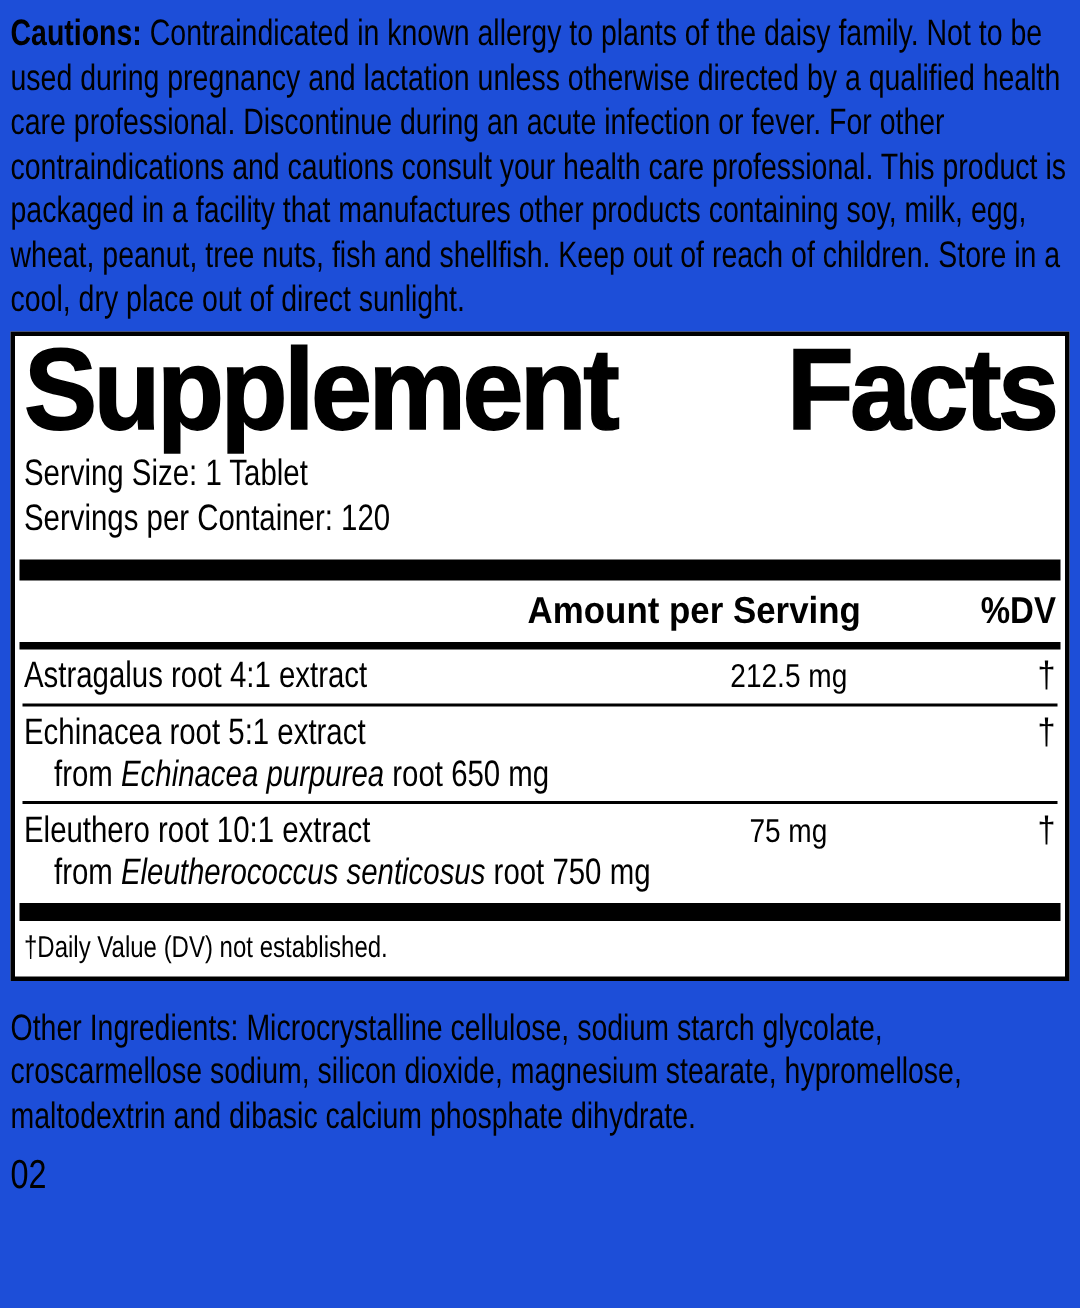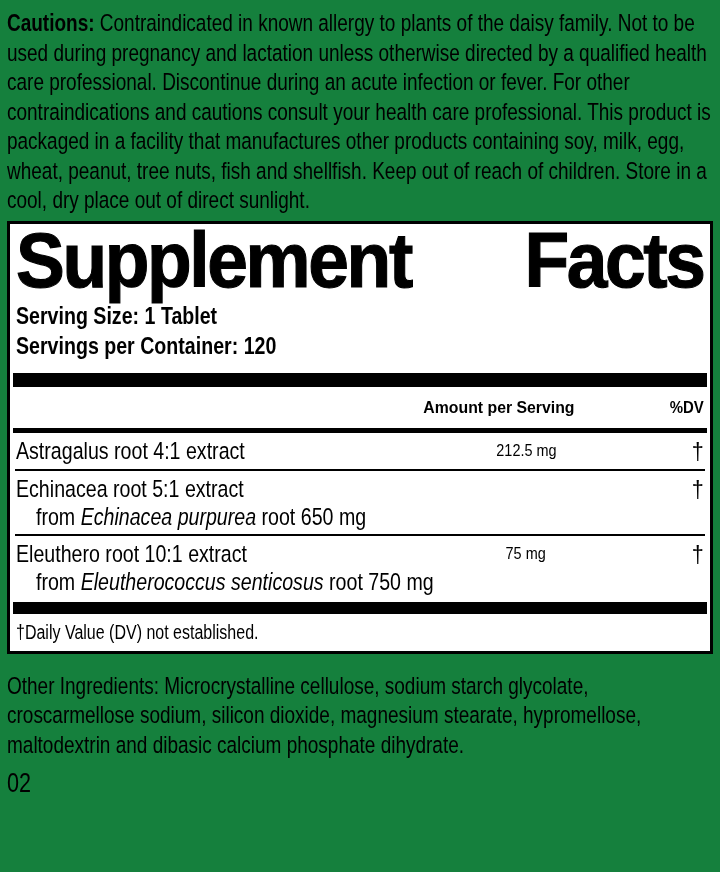--- a/index.html
+++ b/index.html
@@ -1,18 +1,18 @@
 <!DOCTYPE html>
 <html><head>
 <meta charset="utf-8">
 <style>
   html,body{margin:0;padding:0;background:#fff;}
   .page{
     position:relative; width:720px; height:872px; overflow:hidden;
-    background:#15803d; color:#000;
+    background:#1d4ed8; color:#000;
     font-family:"Liberation Sans", sans-serif;
     -webkit-font-smoothing:antialiased;
   }
   
   .cx{display:inline-block; white-space:nowrap;}
   .oxl{transform:scaleX(0.80); transform-origin:0 50%;}
   .oxc{transform:scaleX(0.85); transform-origin:50% 50%;}
   .oxr{transform:scaleX(0.88); transform-origin:100% 50%;}
   .condblock{width:129%; transform:scaleX(0.775); transform-origin:0 0;}
 
@@ -31,35 +31,35 @@
   }
   .sf-title{
     display:flex; justify-content:space-between; align-items:center;
     margin-top:4px;
     font-weight:bold; font-size:77px; line-height:64px;
     letter-spacing:-2.5px;
     -webkit-text-stroke:1.1px #000;
   }
   .sf-title .tL{display:inline-block; transform:scaleX(0.95); transform-origin:0 80%;}
   .sf-title .tR{display:inline-block; transform:scaleX(0.95); transform-origin:100% 80%;}
-  .sf-serving{margin-top:9px; font-size:24.5px; line-height:30px;font-weight:bold;}
+  .sf-serving{margin-top:9px; font-size:24.5px; line-height:30px;}
   .bar-thick{height:14px; background:#000; margin:12px -3px 0 -3px;}
   .bar-thick2{height:12px; background:#000; margin:2px -3px 0 -3px;}
   .rule-med{height:5px; background:#000; margin:0 -3px;}
   .rule-thin{height:2px; background:#000; margin:0 -1px;}
 
-  .hdr-row{display:flex; align-items:center; padding:8px 0 8px 0; font-weight:bold; font-size:17px; line-height:25px;}
+  .hdr-row{display:flex; align-items:center; padding:8px 0 8px 0; font-weight:bold; font-size:25px; line-height:25px;}
   .hdr-amount{flex:1; text-align:right; padding-right:52px;}
   .hdr-amount .cx{transform:scaleX(0.93); transform-origin:100% 50%;}
   .hdr-dv{width:78px; text-align:right;}
 
   .ing-row{padding:4px 0;}
   .ing-top{display:flex; align-items:center;}
   .ing-name{flex:1; font-size:24.5px; line-height:28px;}
-  .ing-amount{width:200px; text-align:center; font-size:17px; line-height:28px;}
+  .ing-amount{width:200px; text-align:center; font-size:22px; line-height:28px;}
   .ing-dv{width:78px; text-align:right; font-size:24.5px; line-height:28px;}
   .ing-sub{padding-left:20px; font-size:24.5px; line-height:27.5px;}
   .ing-sub i{font-style:italic;}
 
   .footnote-row{padding:6px 0 6px 0; font-size:20px; line-height:25px;}
 
   .page-num{margin:9px 0 0 7px; font-size:27px; line-height:30px;text-decoration:underline;}
 </style>
 </head>
 <body>

